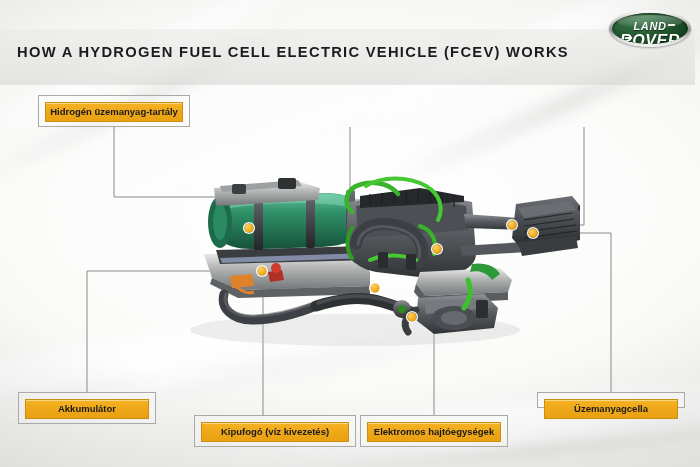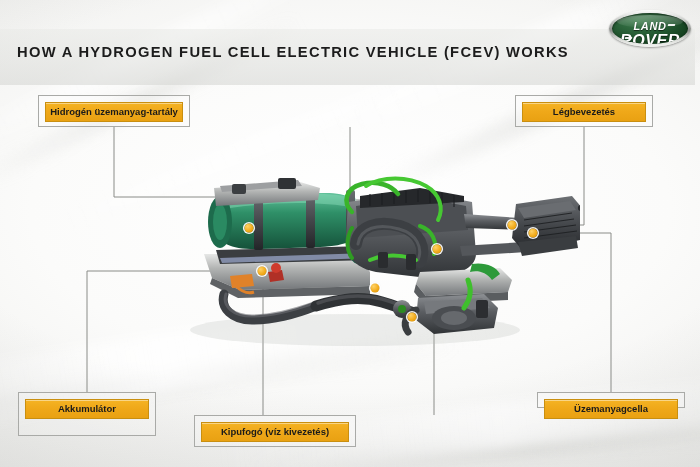--- a/index.html
+++ b/index.html
@@ -355,26 +355,26 @@
   <div class="marker" style="left:437px; top:249px;"></div>
   <div class="marker" style="left:512px; top:225px;"></div>
   <div class="marker" style="left:262px; top:271px;"></div>
   <div class="marker" style="left:375px; top:288px;"></div>
   <div class="marker" style="left:412px; top:317px;"></div>
   <div class="marker" style="left:533px; top:233px;"></div>
 
   <div class="callout" style="left:38px; top:95px; width:152px; height:32px;">
     <div class="callout-inner">Hidrogén üzemanyag-tartály</div>
   </div>
-  <div class="callout" style="left:515px; top:95px; width:138px; height:32px;">
-    <div class="callout-inner">Légbevezetés</div>
-  </div>
-  <div class="callout" style="left:18px; top:392px; width:138px; height:44px;">
+  <div class="callout" style="left:18px; top:392px; width:138px; height:32px;">
     <div class="callout-inner">Akkumulátor</div>
   </div>
   <div class="callout" style="left:194px; top:415px; width:162px; height:32px;">
     <div class="callout-inner">Kipufogó (víz kivezetés)</div>
   </div>
+  <div class="callout" style="left:360px; top:415px; width:148px; height:32px;">
+    <div class="callout-inner">Elektromos hajtóegységek</div>
+  </div>
   <div class="callout" style="left:537px; top:392px; width:148px; height:16px;">
     <div class="callout-inner">Üzemanyagcella</div>
   </div>
 
 </div>
 
 </body></html>

